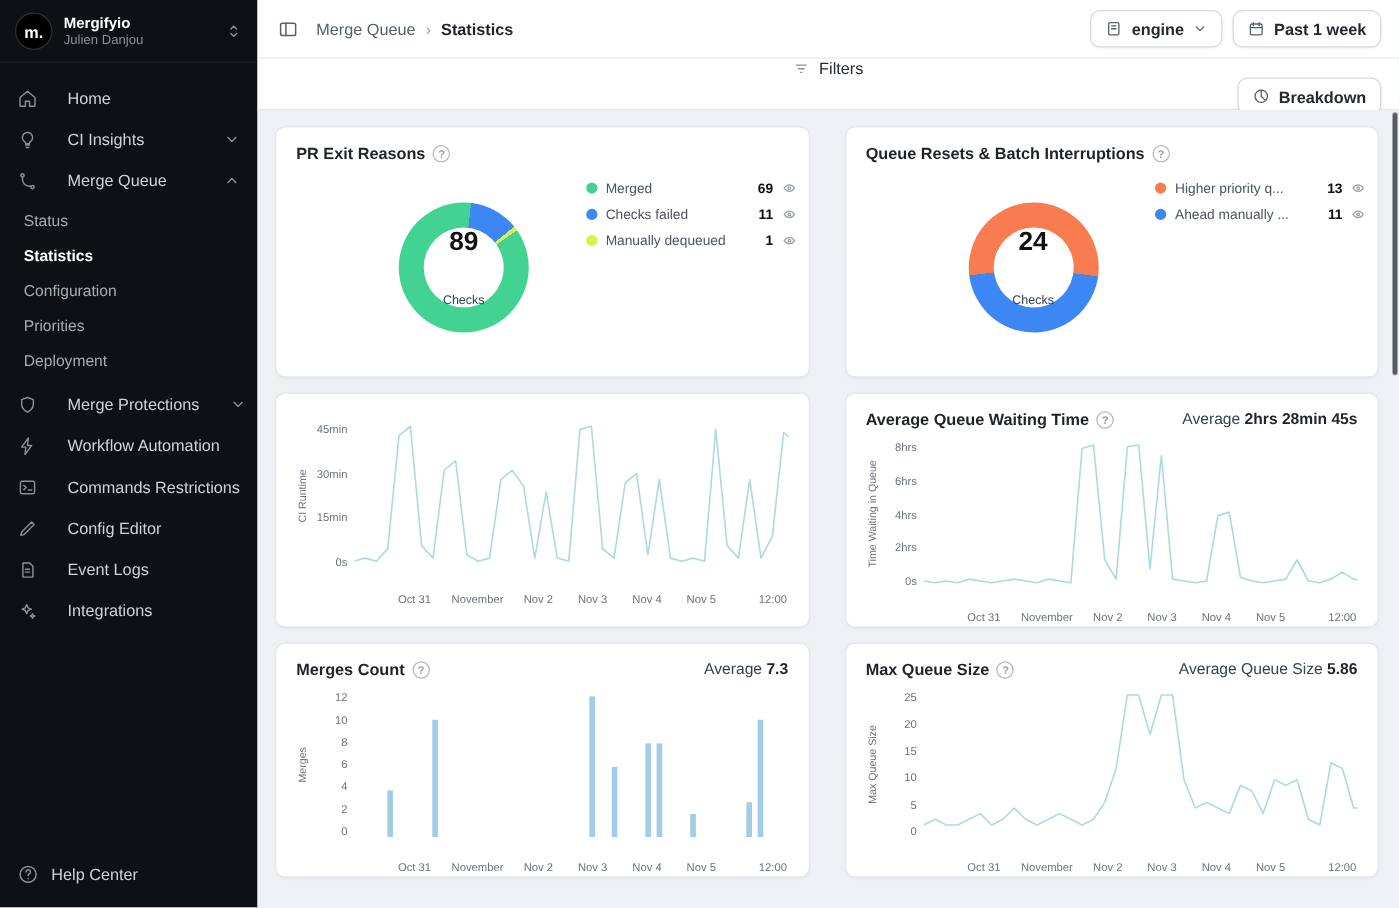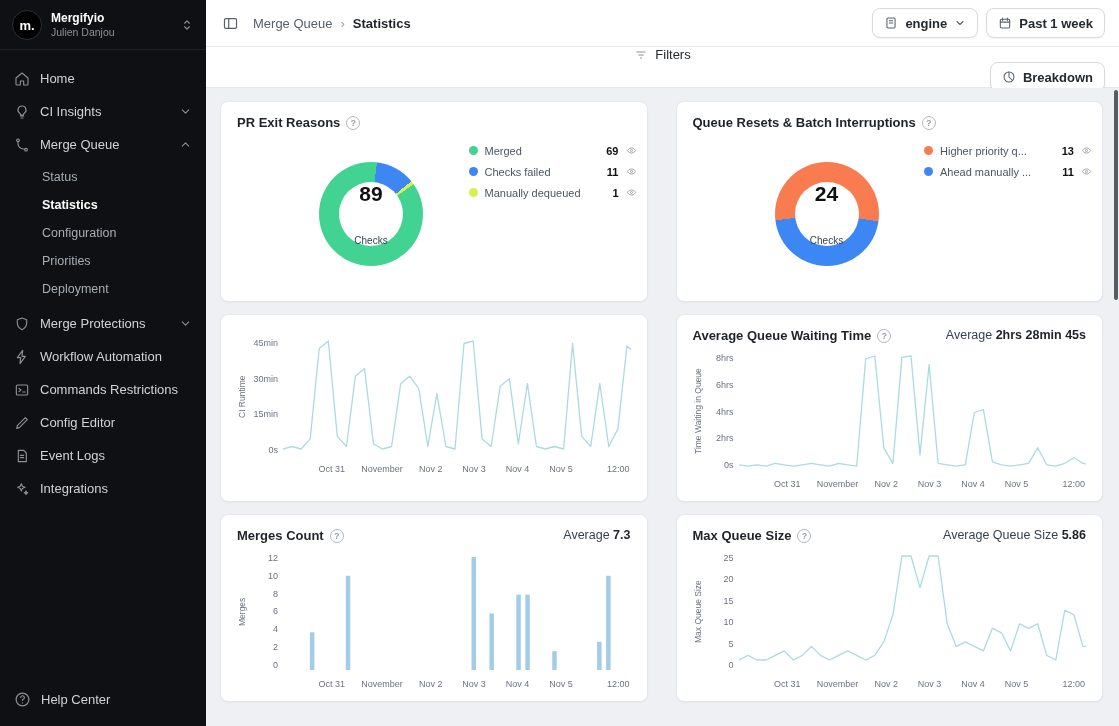--- a/index.html
+++ b/index.html
@@ -8,26 +8,26 @@
 
   
   .sidebar { width:206px; min-width:206px; background:#0e1013; color:#cfd3d8; display:flex; flex-direction:column; position:relative; }
   .sb-header { display:flex; align-items:center; gap:9px; padding:10px 12px 9px 12px; border-bottom:1px solid #1d2126; }
   .sb-logo { width:30px; height:30px; border-radius:50%; background:#000; border:1px solid #2b2f34; color:#fff; font-weight:700; font-size:13px; display:flex; align-items:center; justify-content:center; }
   .sb-org { flex:1; line-height:1.25; }
   .sb-org .org { font-size:12px; font-weight:600; color:#fff; }
   .sb-org .usr { font-size:10.5px; color:#8b9197; }
   .sb-switch { color:#8b9197; display:flex; }
   .nav { padding:12px 0 0 0; flex:1; }
-  .nav-item { display:flex; align-items:center; gap:10px; height:33px; padding:0 14px; font-size:13px; color:#cfd3d8; cursor:pointer; }
+  .nav-item { display:flex; align-items:center; gap:24px; height:33px; padding:0 14px; font-size:13px; color:#cfd3d8; cursor:pointer; }
   .nav-item svg { flex:none; }
   .nav-item .lbl { flex:1; white-space:nowrap; }
   .chev { color:#8b9197; display:flex; }
   .subnav { padding:2px 0 4px 0; }
-  .sub-item { display:flex; align-items:center; height:28px; padding-left:42px; font-size:12.5px; color:#a6adb5; cursor:pointer; }
+  .sub-item { display:flex; align-items:center; height:28px; padding-left:19px; font-size:12.5px; color:#a6adb5; cursor:pointer; }
   .sub-item.active { color:#fff; font-weight:700; }
   .sb-footer { padding:0 14px 18px 14px; }
   .sb-help { display:flex; align-items:center; gap:10px; font-size:13px; color:#cfd3d8; cursor:pointer; }
   .icon { color:#8b9197; display:flex; }
 
   
   .main { flex:1; display:flex; flex-direction:column; min-width:0; position:relative; }
   .topbar { height:47px; background:#fff; border-bottom:1px solid #e6e8eb; display:flex; align-items:center; padding:0 14px 0 12px; gap:10px; }
   .panel-btn { display:flex; align-items:center; color:#57606a; background:none; border:none; cursor:pointer; padding:4px; }
   .crumbs { display:flex; align-items:center; gap:8px; font-size:13px; }
@@ -63,21 +63,21 @@
   .llabel { flex:1; font-size:11px; color:#4b5563; white-space:nowrap; overflow:hidden; }
   .lval { font-size:11px; font-weight:700; color:#111; }
   .eye { color:#9aa1a8; cursor:pointer; flex:none; }
 
   
   .chart-wrap { display:flex; margin-top:10px; height:117px; }
   .ylab { writing-mode:vertical-rl; transform:rotate(180deg); font-size:8.5px; color:#6b7280; width:13px; text-align:center; }
   .yticks { display:flex; flex-direction:column; justify-content:space-between; align-items:flex-end; font-size:9px; color:#6b7280; width:33px; padding-right:5px; height:117px; }
   .plot { flex:1; position:relative; height:117px; overflow:hidden; }
   .plot svg { position:absolute; left:0; bottom:0; }
-  .xticks { position:relative; height:13px; margin-left:46px; margin-top:9px; font-size:9px; color:#6b7280; }
+  .xticks { position:relative; height:13px; margin-left:46px; margin-top:19px; font-size:9px; color:#6b7280; }
   .xt { position:absolute; transform:translateX(-50%); white-space:nowrap; }
 
   .scroll-thumb { position:fixed; right:1px; top:90px; width:4px; height:210px; background:#565c63; border-radius:2px; }
   svg { display:block; }
 </style>
 </head>
 <body>
 
 <aside class="sidebar">
   <div class="sb-header">

